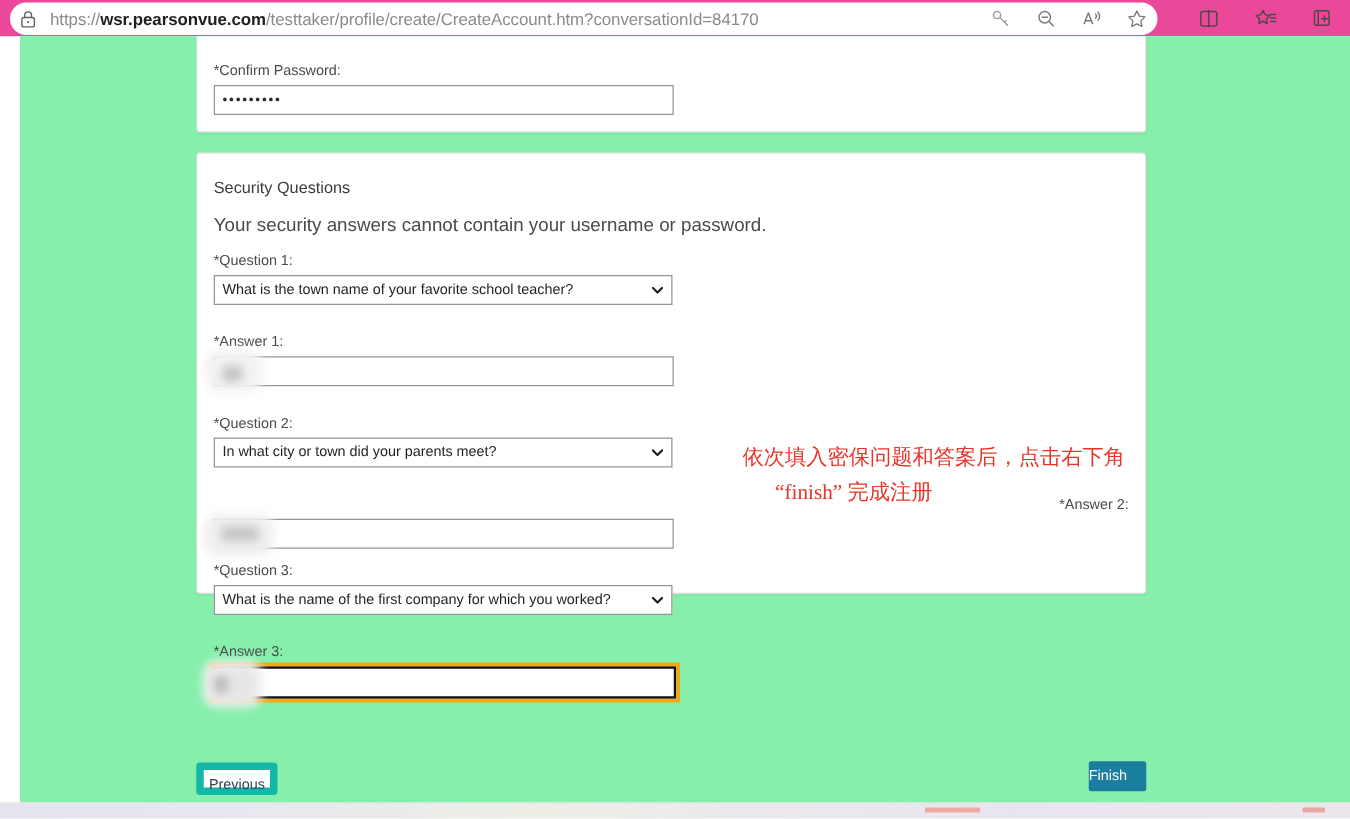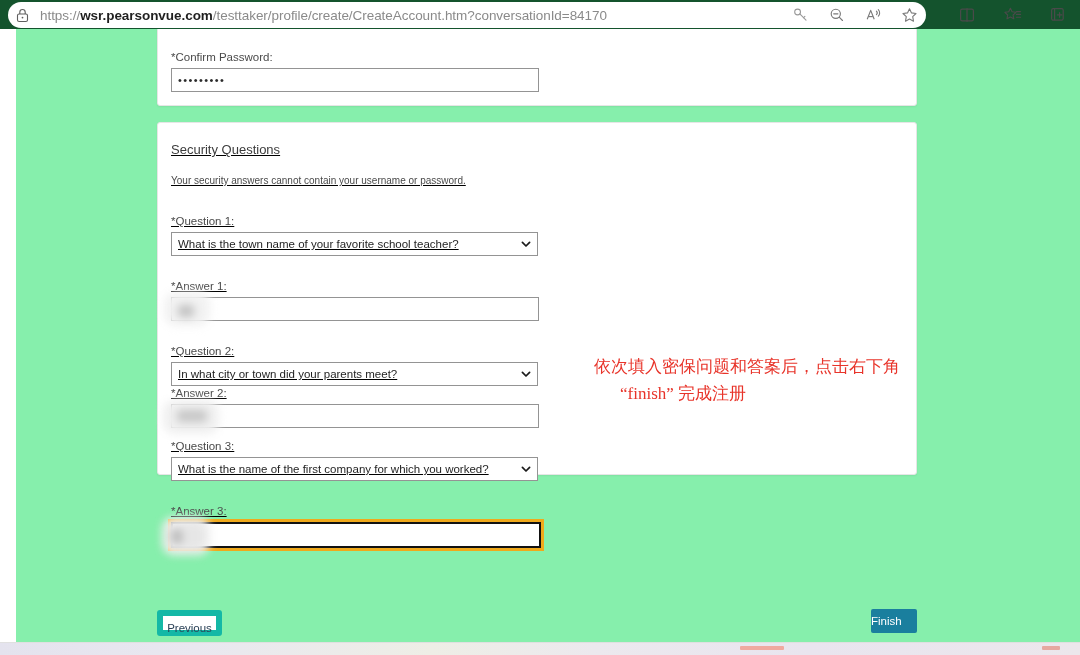--- a/index.html
+++ b/index.html
@@ -18,21 +18,21 @@
     height: 655px;
     background: #ffffff;
   }
 
   
   .browser-bar {
     position: absolute;
     top: 0; left: 0;
     width: 1080px;
     height: 29px;
-    background: #14532d;
+    background: #ec4899;
     display: flex;
     align-items: center;
   }
 
   .omnibox {
     position: absolute;
     left: 8px;
     top: 2px;
     width: 918px;
     height: 26px;
@@ -113,40 +113,39 @@
 
   #card-password {
     top: -28px;
     height: 105px;
     border-radius: 3px;
   }
 
   #card-security {
     top: 93px;
     height: 353px;
-    text-decoration: underline;
   }
 
   .card-inner { padding: 0 13px; }
 
   .field-label {
     font-size: 11.5px;
     color: #4a4a4a;
     margin-bottom: 4px;
     line-height: 14px;
   }
 
   .section-title {
     font-size: 13px;
     color: #3c3c3c;
     line-height: 16px;
   }
 
   .section-note {
-    font-size: 10px;
+    font-size: 15px;
     color: #4a4a4a;
     line-height: 14px;
   }
 
   .text-input {
     width: 368px;
     height: 24px;
     border: 1px solid #949494;
     background: #ffffff;
     font-size: 11.5px;
@@ -379,21 +378,21 @@
       </div>
     </div>
 
     <div class="card" id="card-security">
       <div class="card-inner" style="padding-top:19px;">
 
         <div class="section-title">Security Questions</div>
 
         <div class="section-note" style="margin-top:16px;">Your security answers cannot contain your username or password.</div>
 
-        <div style="margin-top:26px;">
+        <div style="margin-top:14px;">
           <div class="field-label">*Question 1:</div>
           <div class="select-input">
             <span>What is the town name of your favorite school teacher?</span>
             <svg class="select-chevron" viewBox="0 0 10 10" fill="none">
               <path d="M1.4 3.4L5 7 8.6 3.4" stroke="#1a1a1a" stroke-width="1.7" stroke-linecap="round" stroke-linejoin="round"></path>
             </svg>
           </div>
         </div>
 
         <div style="margin-top:23px;">
@@ -409,21 +408,21 @@
         <div style="margin-top:23px;">
           <div class="field-label">*Question 2:</div>
           <div class="select-input">
             <span>In what city or town did your parents meet?</span>
             <svg class="select-chevron" viewBox="0 0 10 10" fill="none">
               <path d="M1.4 3.4L5 7 8.6 3.4" stroke="#1a1a1a" stroke-width="1.7" stroke-linecap="round" stroke-linejoin="round"></path>
             </svg>
           </div>
         </div>
 
-        <div style="">
+        <div style="margin-top:23px;text-align:right;">
           <div class="field-label">*Answer 2:</div>
           <div class="input-wrap">
             <div class="text-input"></div>
             <div class="redaction" style="left:-8px; top:-4px; width:56px; height:34px; background:#f0f0f0;">
               <div class="blob" style="left:14px; top:10px; width:30px; height:12px; background:#c6c6c6;"></div>
             </div>
           </div>
         </div>
 
         <div style="margin-top:11px;">

